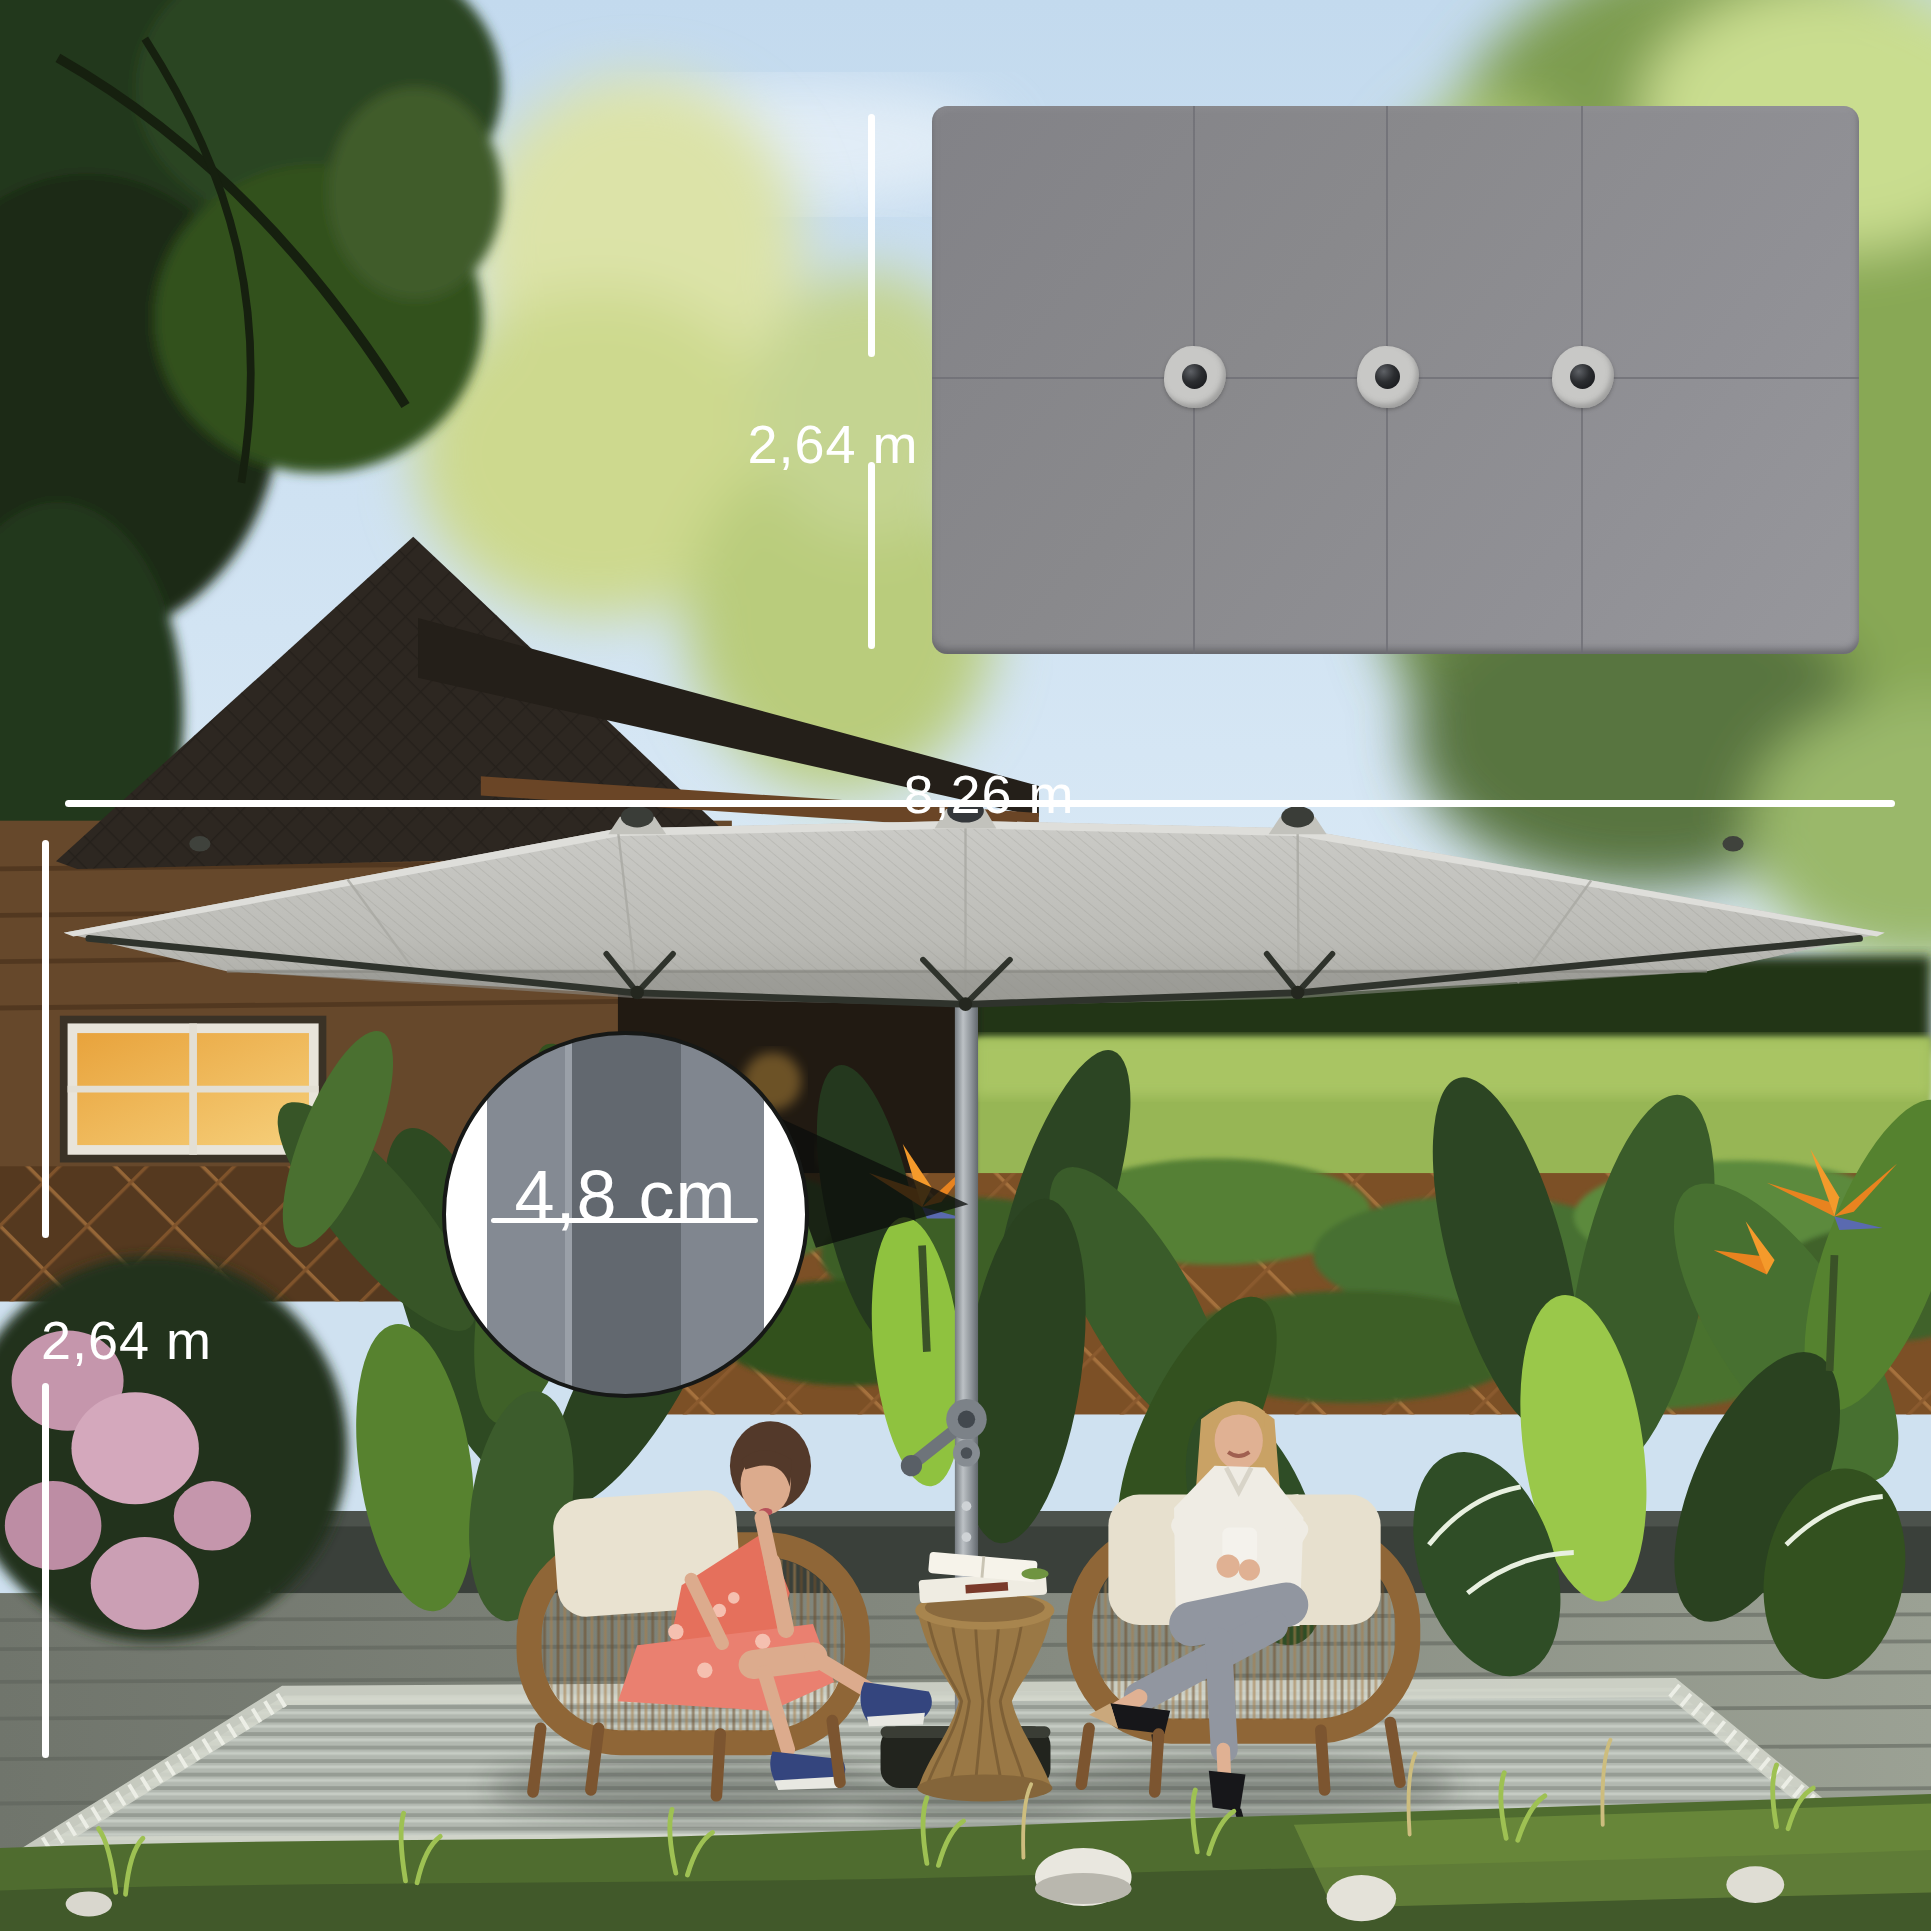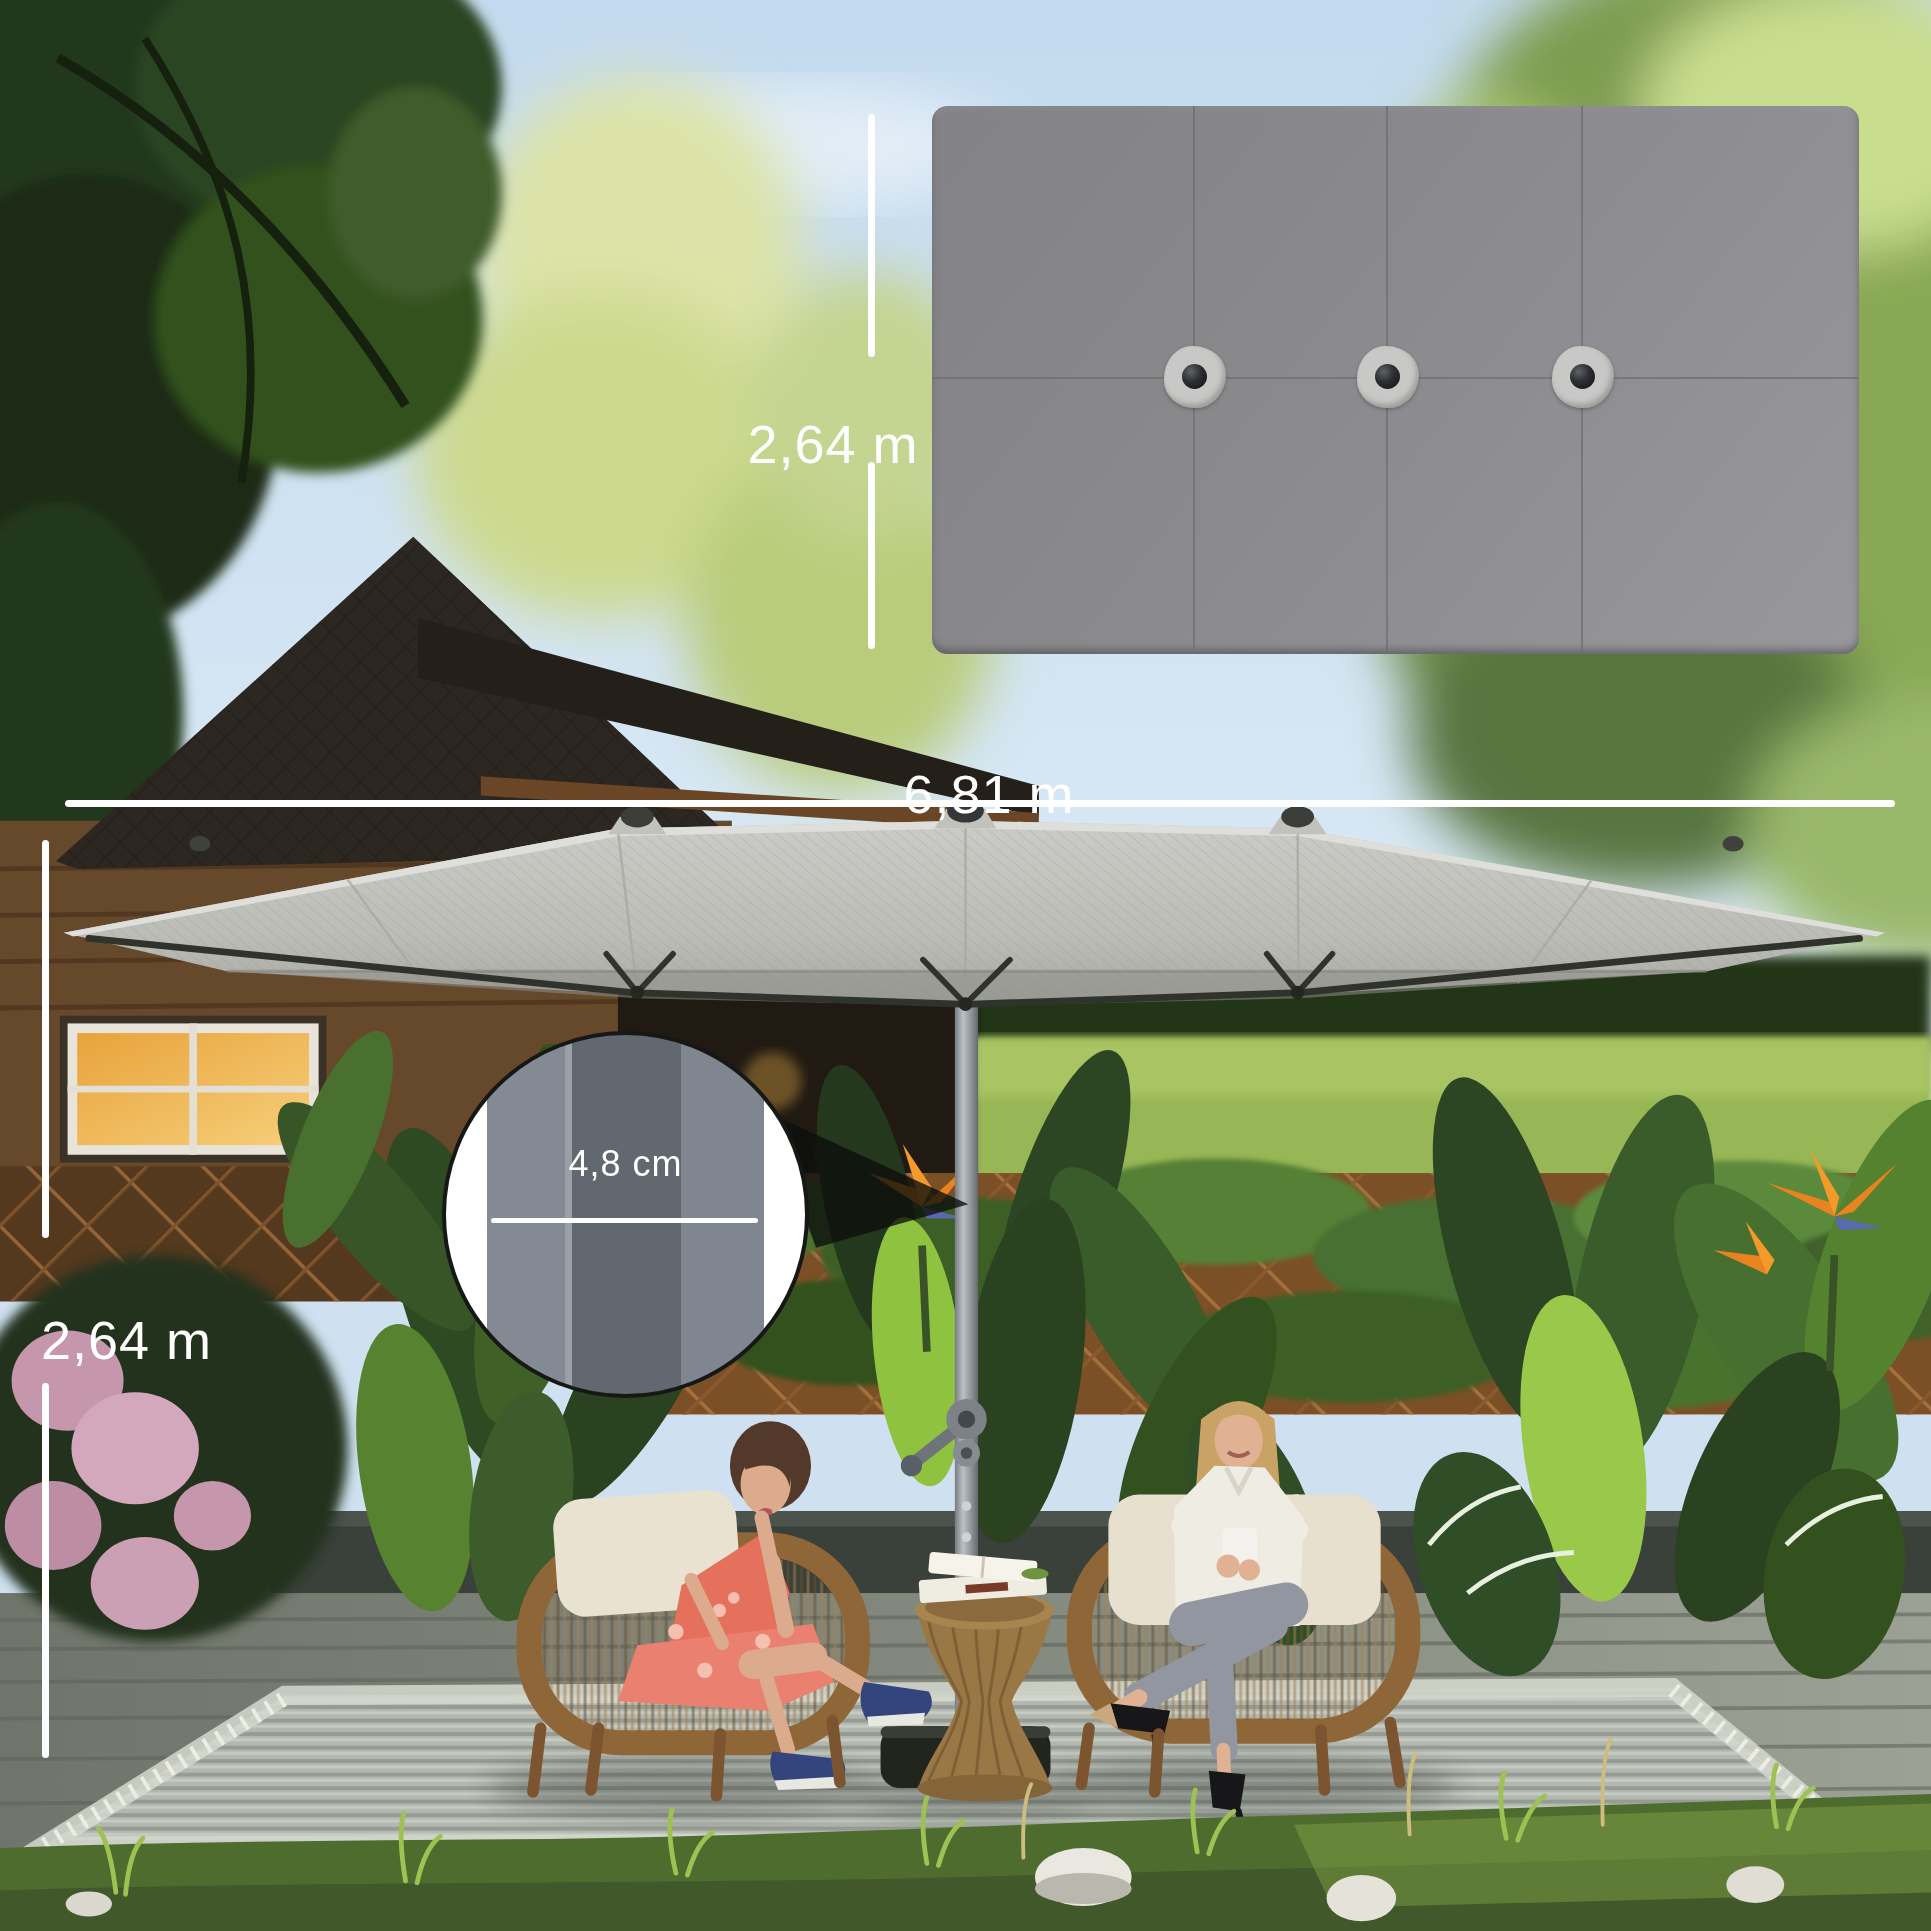--- a/index.html
+++ b/index.html
@@ -24,22 +24,22 @@
   .dim-label{position:absolute;color:#ffffff;font-size:54px;font-weight:400;letter-spacing:1px;line-height:1;margin-top:37px;}
   .center{text-align:center;}
 
   
   .inset{position:absolute;left:442px;top:1031px;width:367px;height:367px;border-radius:50%;
          border:4.8px solid #161816;overflow:hidden;box-sizing:border-box;
          background:linear-gradient(90deg,#ffffff 0px,#ffffff 41px,#848a93 41px,#848a93 119px,
                     #9aa0a8 119px,#9aa0a8 126px,#62686f 126px,#62686f 235px,
                     #80868f 235px,#80868f 318px,#ffffff 318px,#ffffff 100%);}
   .inset .mline{position:absolute;left:45px;top:183px;width:267px;height:4.8px;background:#fff;border-radius:2.9px;}
-  .inset .mtext{position:absolute;left:0;top:108px;width:100%;text-align:center;color:#fff;
-                font-size:36px;font-weight:400;letter-spacing:1px;}
+  .inset .mtext{position:absolute;left:0;top:120px;width:100%;text-align:center;color:#fff;
+                font-size:72px;font-weight:400;letter-spacing:1px;}
   .callout{position:absolute;left:753px;top:1101px;}
 </style>
 </head>
 <body>
 
 <div class="stage">
 
 <svg class="scene" width="1931" height="1931" viewBox="0 0 2000 2000">
   <defs>
     <linearGradient id="sky" x1="0" y1="0" x2="0" y2="1">
@@ -514,20 +514,20 @@
   <div class="tv-btn" style="left:651px;top:271px">
         <i></i>
       </div>
 </div>
 
 <div class="dim" style="left:868px;top:114px;width:6.8px;height:243px"></div>
 <div class="dim" style="left:868px;top:462px;width:6.8px;height:187px"></div>
 <div class="dim-label center" style="left:693px;top:380px;width:280px">2,64 m</div>
 
 <div class="dim" style="left:65px;top:800px;width:1830px;height:6.8px"></div>
-<div class="dim-label center" style="left:844px;top:730px;width:290px">6,81 m</div>
+<div class="dim-label center" style="left:844px;top:730px;width:290px">8,26 m</div>
 
 <div class="dim" style="left:42px;top:840px;width:6.8px;height:398px"></div>
 <div class="dim" style="left:42px;top:1383px;width:6.8px;height:375px"></div>
 <div class="dim-label" style="left:41px;top:1276px;width:290px;text-align:left">2,64 m</div>
 
 </div>
 
 
 </body></html>

